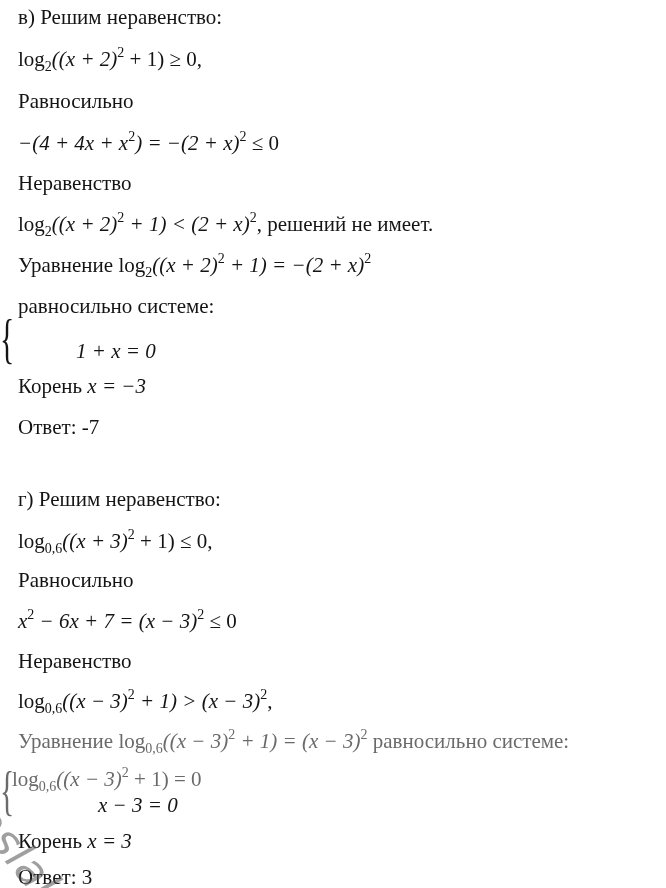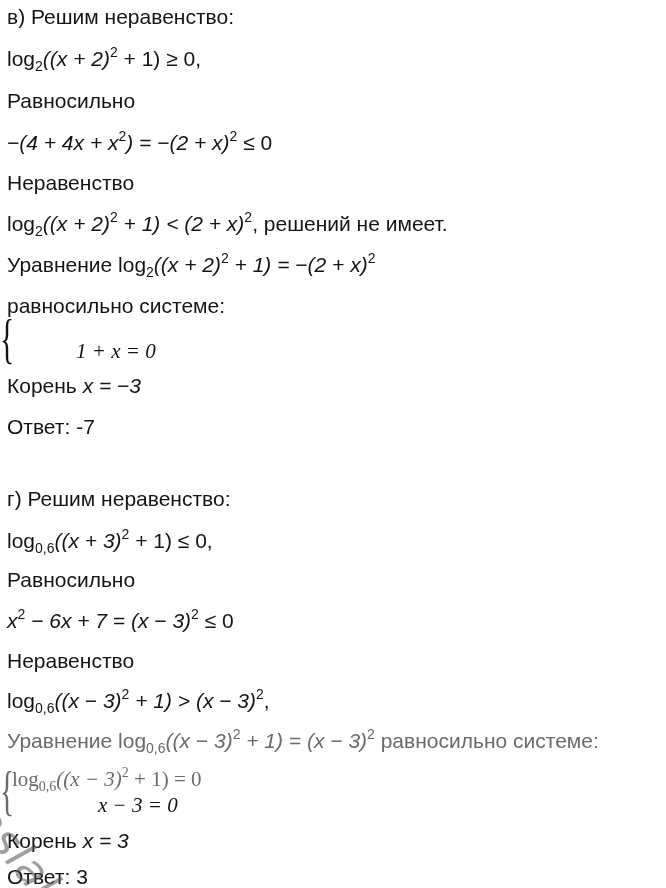--- a/index.html
+++ b/index.html
@@ -2,23 +2,23 @@
 <html><head>
   <meta charset="utf-8">
   <style>
     html, body { margin: 0; padding: 0; background: #ffffff; }
     body {
       width: 666px; height: 888px; position: relative; overflow: hidden;
       font-family: "DejaVu Serif", "Liberation Serif", serif;
       color: #141414;
     }
     .line {
-      position: absolute; left: 7px; white-space: nowrap;
+      position: absolute; left: 18px; white-space: nowrap;
       font-size: 21px; line-height: 26px;
-      font-family: Liberation Sans, sans-serif;
+      font-family: Liberation Serif, serif;
     }
     .m { font-style: italic; }
     .up { font-size: 14px; position: relative; top: -9px; }
     .sub { font-size: 14px; position: relative; top: 5px; }
     .gray { color: #6a6a6a; }
     .brace {
       position: absolute; left: 0px; font-size: 54px; line-height: 54px;
       font-family: "Liberation Serif", "DejaVu Serif", serif; transform: scaleX(0.55);
       transform-origin: left center;
     }

